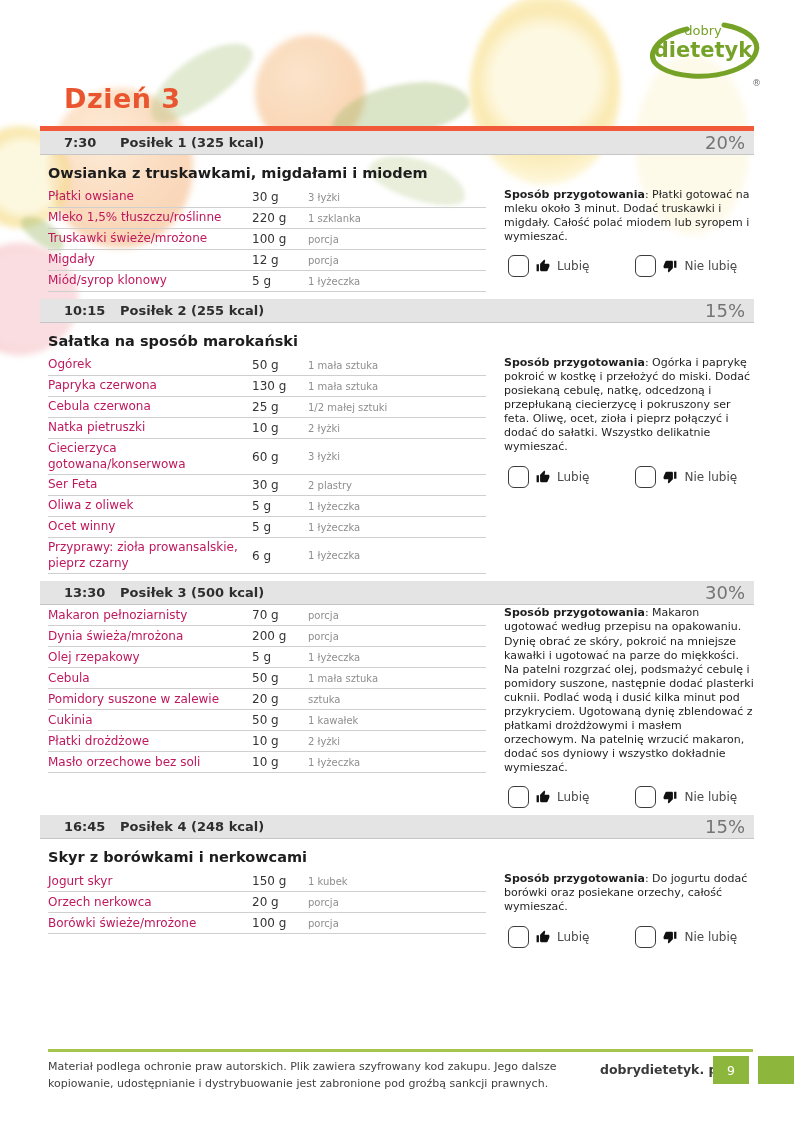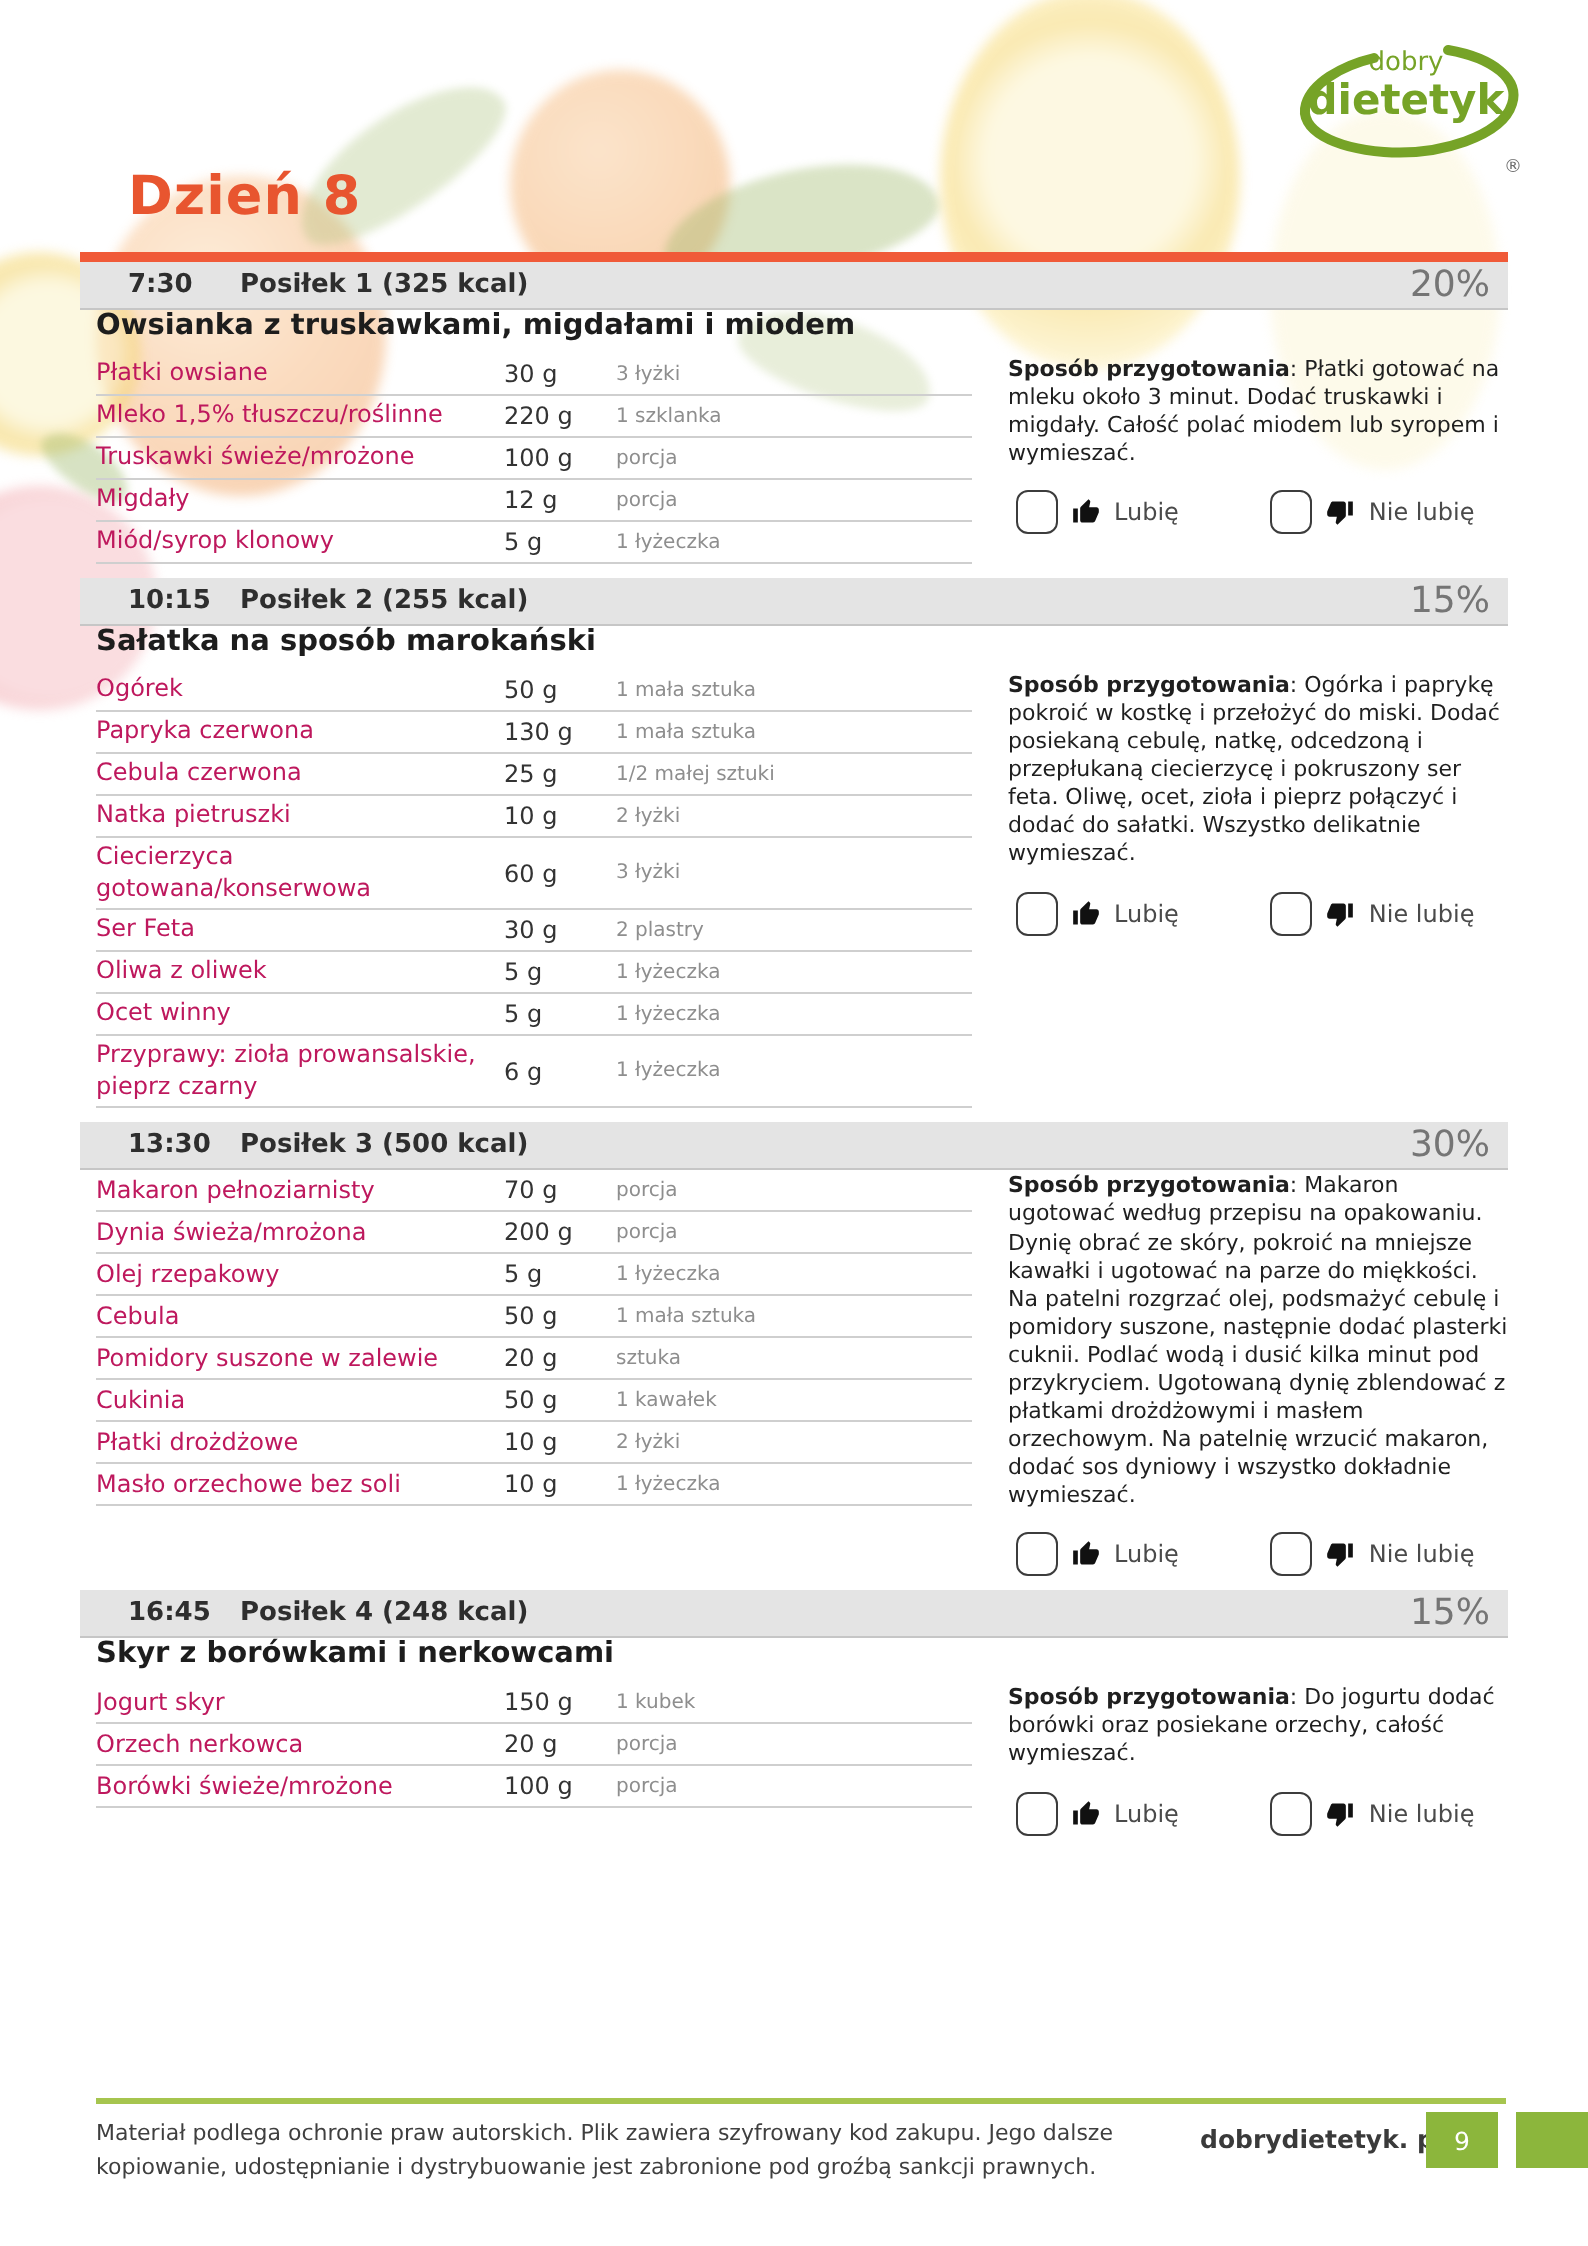--- a/index.html
+++ b/index.html
@@ -36,21 +36,21 @@
   .logo{position:absolute;right:-8px;top:14px;}
   .orange-bar{height:5px;background:#F05A38;}
 
   
   .meal{margin-bottom:7px;}
   .meal-header{display:flex;align-items:center;height:23px;background:#E4E4E4;
     border-bottom:1px solid #C6C6C6;padding:0 9px 0 24px;}
   .meal-time{width:56px;font-size:13px;font-weight:600;color:#2e2e2e;}
   .meal-name{flex:1;font-size:13px;font-weight:600;color:#2e2e2e;}
   .meal-percent{font-size:18px;color:#757575;}
-  .dish{font-size:14.5px;font-weight:700;color:#1d1d1d;margin:0 0 6px 8px;}
+  .dish{font-size:14.5px;font-weight:700;color:#1d1d1d;margin:10px 0 6px 8px;}
   .meal-body{display:flex;gap:18px;margin:0 0 0 8px;}
   .ingredients{width:438px;flex:none;}
   .ing-row{display:flex;align-items:center;border-bottom:1px solid #CFCFCF;padding:2px 0;min-height:16px;}
   .ing-name{width:200px;font-size:12px;color:#be185d;line-height:1.3;padding-right:4px;}
   .ing-amount{width:56px;font-size:12px;color:#333;}
   .ing-measure{flex:1;font-size:10px;color:#8E8E8E;}
   .prep{flex:1;padding-top:1px;}
   .prep-para{margin:0;font-size:11px;line-height:1.28;color:#1f1f1f;}
   .prep-label{font-weight:700;}
   .like-row{display:flex;gap:46px;margin-top:11px;align-items:flex-start;padding-left:4px;}
@@ -81,21 +81,21 @@
     <div class="leaf b-leaf3"></div>
     <div class="blob b-lemon-slice"></div>
     <div class="blob b-lemon2"></div>
     <div class="blob b-lemon-left"></div>
     <div class="blob b-grape"></div>
     <div class="leaf b-leaf4"></div>
   </div>
 
   <div class="content">
     <div class="header-zone">
-      <h1 class="page-title">Dzień 8</h1>
+      <h1 class="page-title">Dzień 3</h1>
       <div class="logo">
         <svg width="118" height="76" viewBox="0 0 118 76">
           <path d="M80 11 C 103 15 116 26 112 38 C 107 54 76 64 48 62 C 23 60 5 51 9 38 C 12 28 26 19 43 15" fill="none" stroke="#76A327" stroke-width="5" stroke-linecap="round"></path>
           <text x="59" y="21" text-anchor="middle" font-size="13" fill="#76A327">dobry</text>
           <text x="59" y="43" text-anchor="middle" font-size="21" font-weight="bold" fill="#76A327">dietetyk</text>
           <text x="108" y="72" font-size="9" fill="#6d6d6d">®</text>
         </svg>
       </div>
     </div>
 

